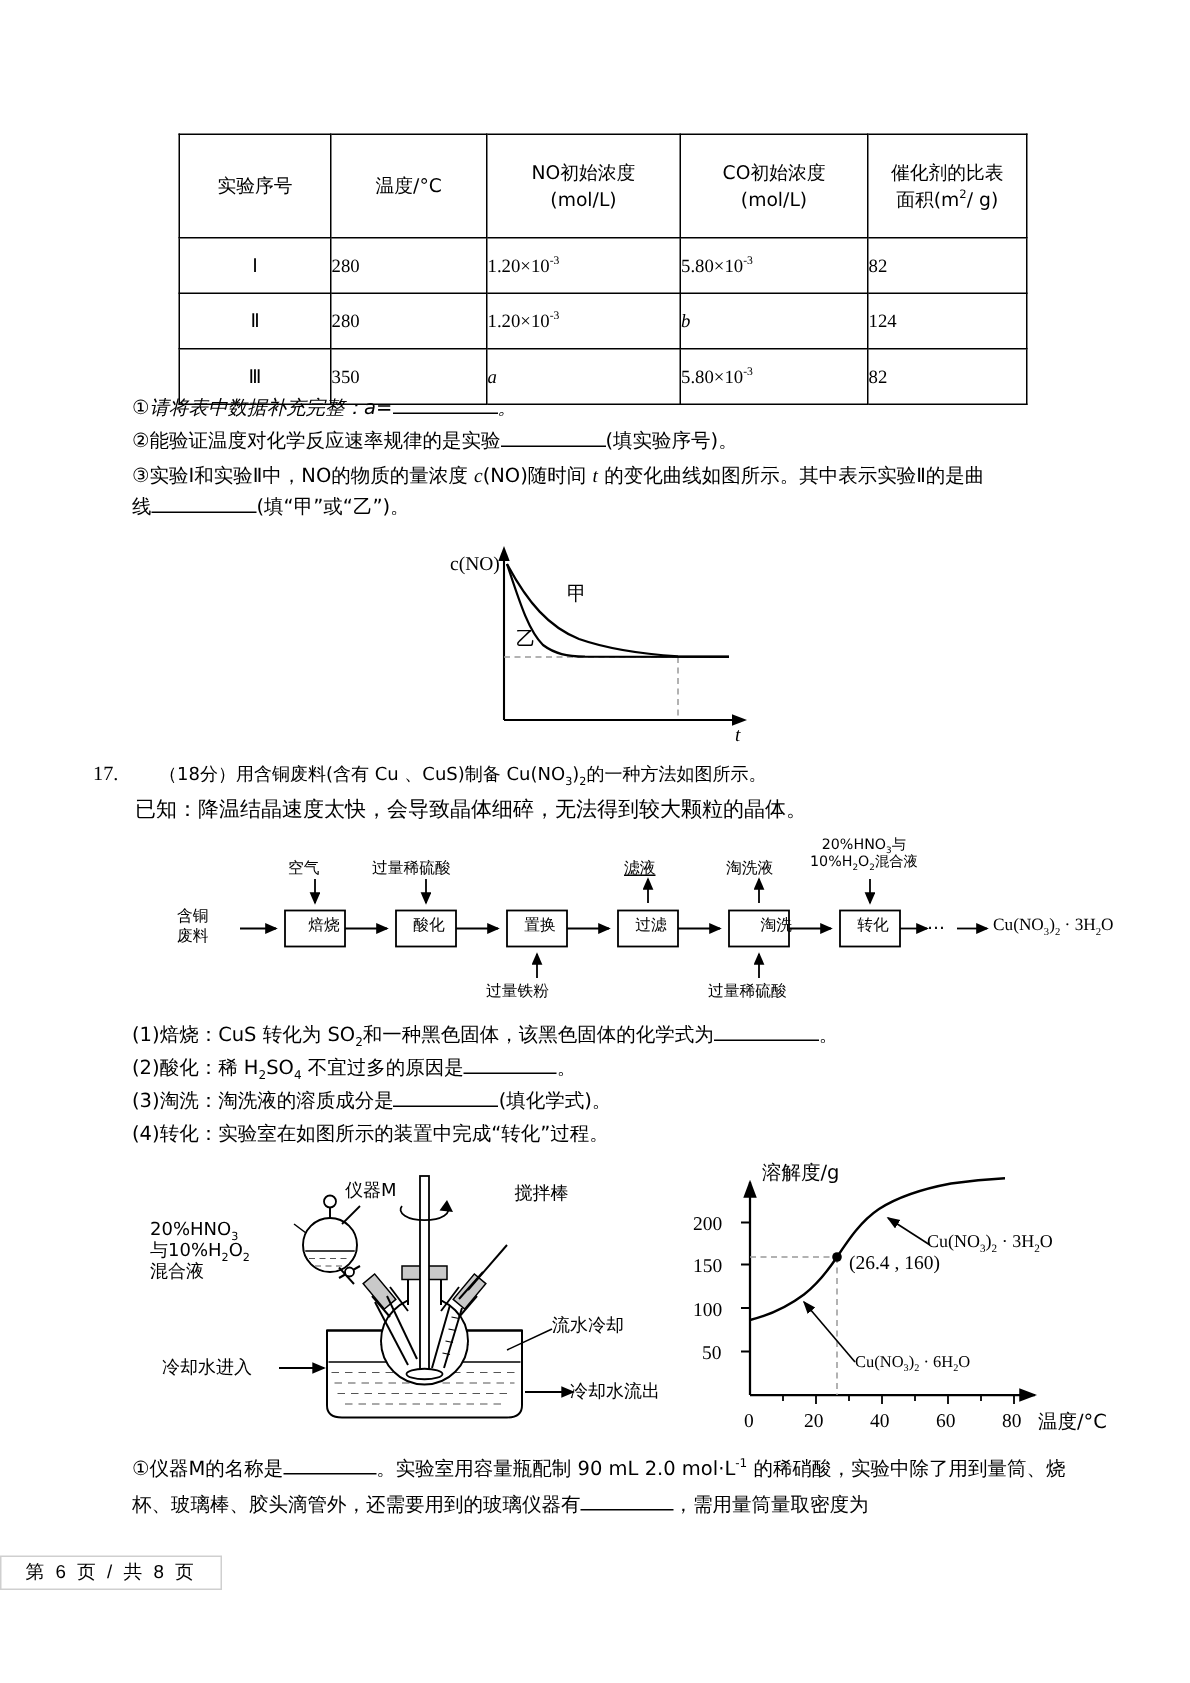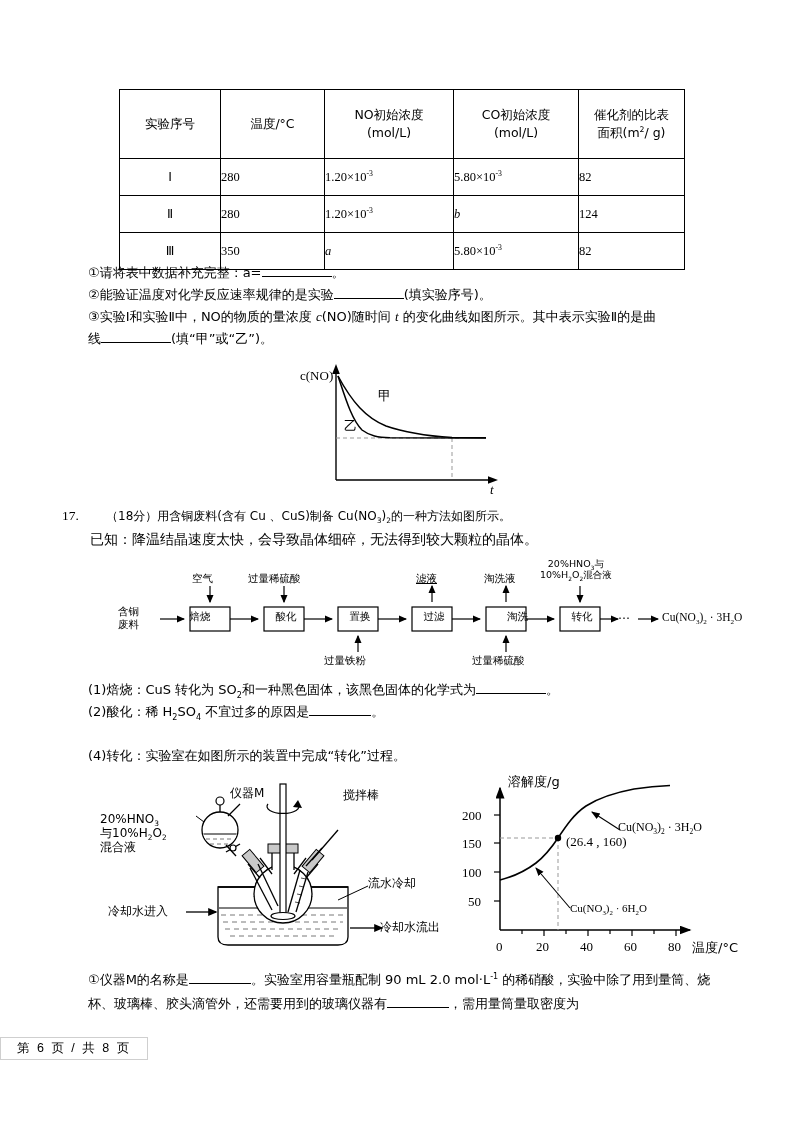--- a/index.html
+++ b/index.html
@@ -176,21 +176,21 @@
           <td class="val it">a</td>
           <td class="val">
             <span>5.80</span>×10<sup>-3</sup>
           </td>
           <td class="val">82</td>
         </tr>
       </tbody>
     </table>
   </div>
 
-  <div class="para cn" style="left:88px; top:262px;">
+  <div class="para cn" style="left:88px; top:262px;font-style:italic;">
     <span class="q-circ">①</span><span>请将表中数据补充完整：a=</span><span class="blank b70"></span><span>。</span>
   </div>
 
   <div class="para cn" style="left:88px; top:284px;">
     <span class="q-circ">②</span><span>能验证温度对化学反应速率规律的是实验</span><span class="blank b70"></span><span>(填实验序号)。</span>
   </div>
 
   <div class="para cn" style="left:88px; top:328px;">
     <span>线</span><span class="blank b70"></span><span>(填“甲”或“乙”)。</span>
   </div>
@@ -256,21 +256,21 @@
       <line x1="98" y1="26" x2="98" y2="42" stroke="#000" stroke-width="1.2" marker-end="url(#ar)"></line>
       <line x1="172" y1="26" x2="172" y2="42" stroke="#000" stroke-width="1.2" marker-end="url(#ar)"></line>
       <line x1="246" y1="92" x2="246" y2="76" stroke="#000" stroke-width="1.2" marker-end="url(#ar)"></line>
       <line x1="320" y1="42" x2="320" y2="26" stroke="#000" stroke-width="1.2" marker-end="url(#ar)"></line>
       <line x1="394" y1="42" x2="394" y2="26" stroke="#000" stroke-width="1.2" marker-end="url(#ar)"></line>
       <line x1="394" y1="92" x2="394" y2="76" stroke="#000" stroke-width="1.2" marker-end="url(#ar)"></line>
       <line x1="468" y1="26" x2="468" y2="42" stroke="#000" stroke-width="1.2" marker-end="url(#ar)"></line>
     </svg>
 
     
-    <div class="flabel" style="left:68px; top:50px; width:40px; text-align:center;">焙烧</div>
+    <div class="flabel" style="left:84px; top:50px; width:40px; text-align:center;">焙烧</div>
     <div class="flabel" style="left:154px; top:50px; width:40px; text-align:center;">酸化</div>
     <div class="flabel" style="left:228px; top:50px; width:40px; text-align:center;">置换</div>
     <div class="flabel" style="left:302px; top:50px; width:40px; text-align:center;">过滤</div>
     <div class="flabel" style="left:376px; top:50px; width:40px; text-align:right;">淘洗</div>
     <div class="flabel" style="left:450px; top:50px; width:40px; text-align:center;">转化</div>
 
     
     <div class="flabel" style="left:6px; top:45px; line-height:13px;">
       <div>含铜</div>
       <div>废料</div>
@@ -295,20 +295,23 @@
     <div style="position:absolute; left:550px; top:51px; font-size:11.5px; white-space:nowrap; font-family:'Liberation Serif',serif;">
       <span>Cu(NO</span><sub>3</sub><span>)</span><sub>2</sub><span> · 3H</span><sub>2</sub><span>O</span>
     </div>
   </div>
 
   <div class="sub cn" style="top:681px;">
     <span>(1)</span><span>焙烧：</span><span>CuS 转化为 SO</span><sub>2</sub><span>和一种黑色固体，该黑色固体的化学式为</span><span class="blank b70"></span><span>。</span>
   </div>
   <div class="sub cn" style="top:703px;">
     <span>(2)</span><span>酸化：</span><span>稀 H</span><sub>2</sub><span>SO</span><sub>4</sub><span> 不宜过多的原因是</span><span class="blank b62"></span><span>。</span>
+  </div>
+  <div class="sub cn" style="top:725px;">
+    <span>(3)</span><span>淘洗：</span><span>淘洗液的溶质成分是</span><span class="blank b70"></span><span>(填化学式)。</span>
   </div>
   <div class="sub cn" style="top:747px;">
     <span>(4)</span><span>转化：</span><span>实验室在如图所示的装置中完成“转化”过程。</span>
   </div>
 
   <div class="app">
     <svg width="350" height="185" viewBox="0 0 350 185">
       <defs>
         <marker id="ar2" markerWidth="7" markerHeight="7" refX="6" refY="3" orient="auto">
           <polygon points="0,0 7,3 0,6" fill="#000"></polygon>

